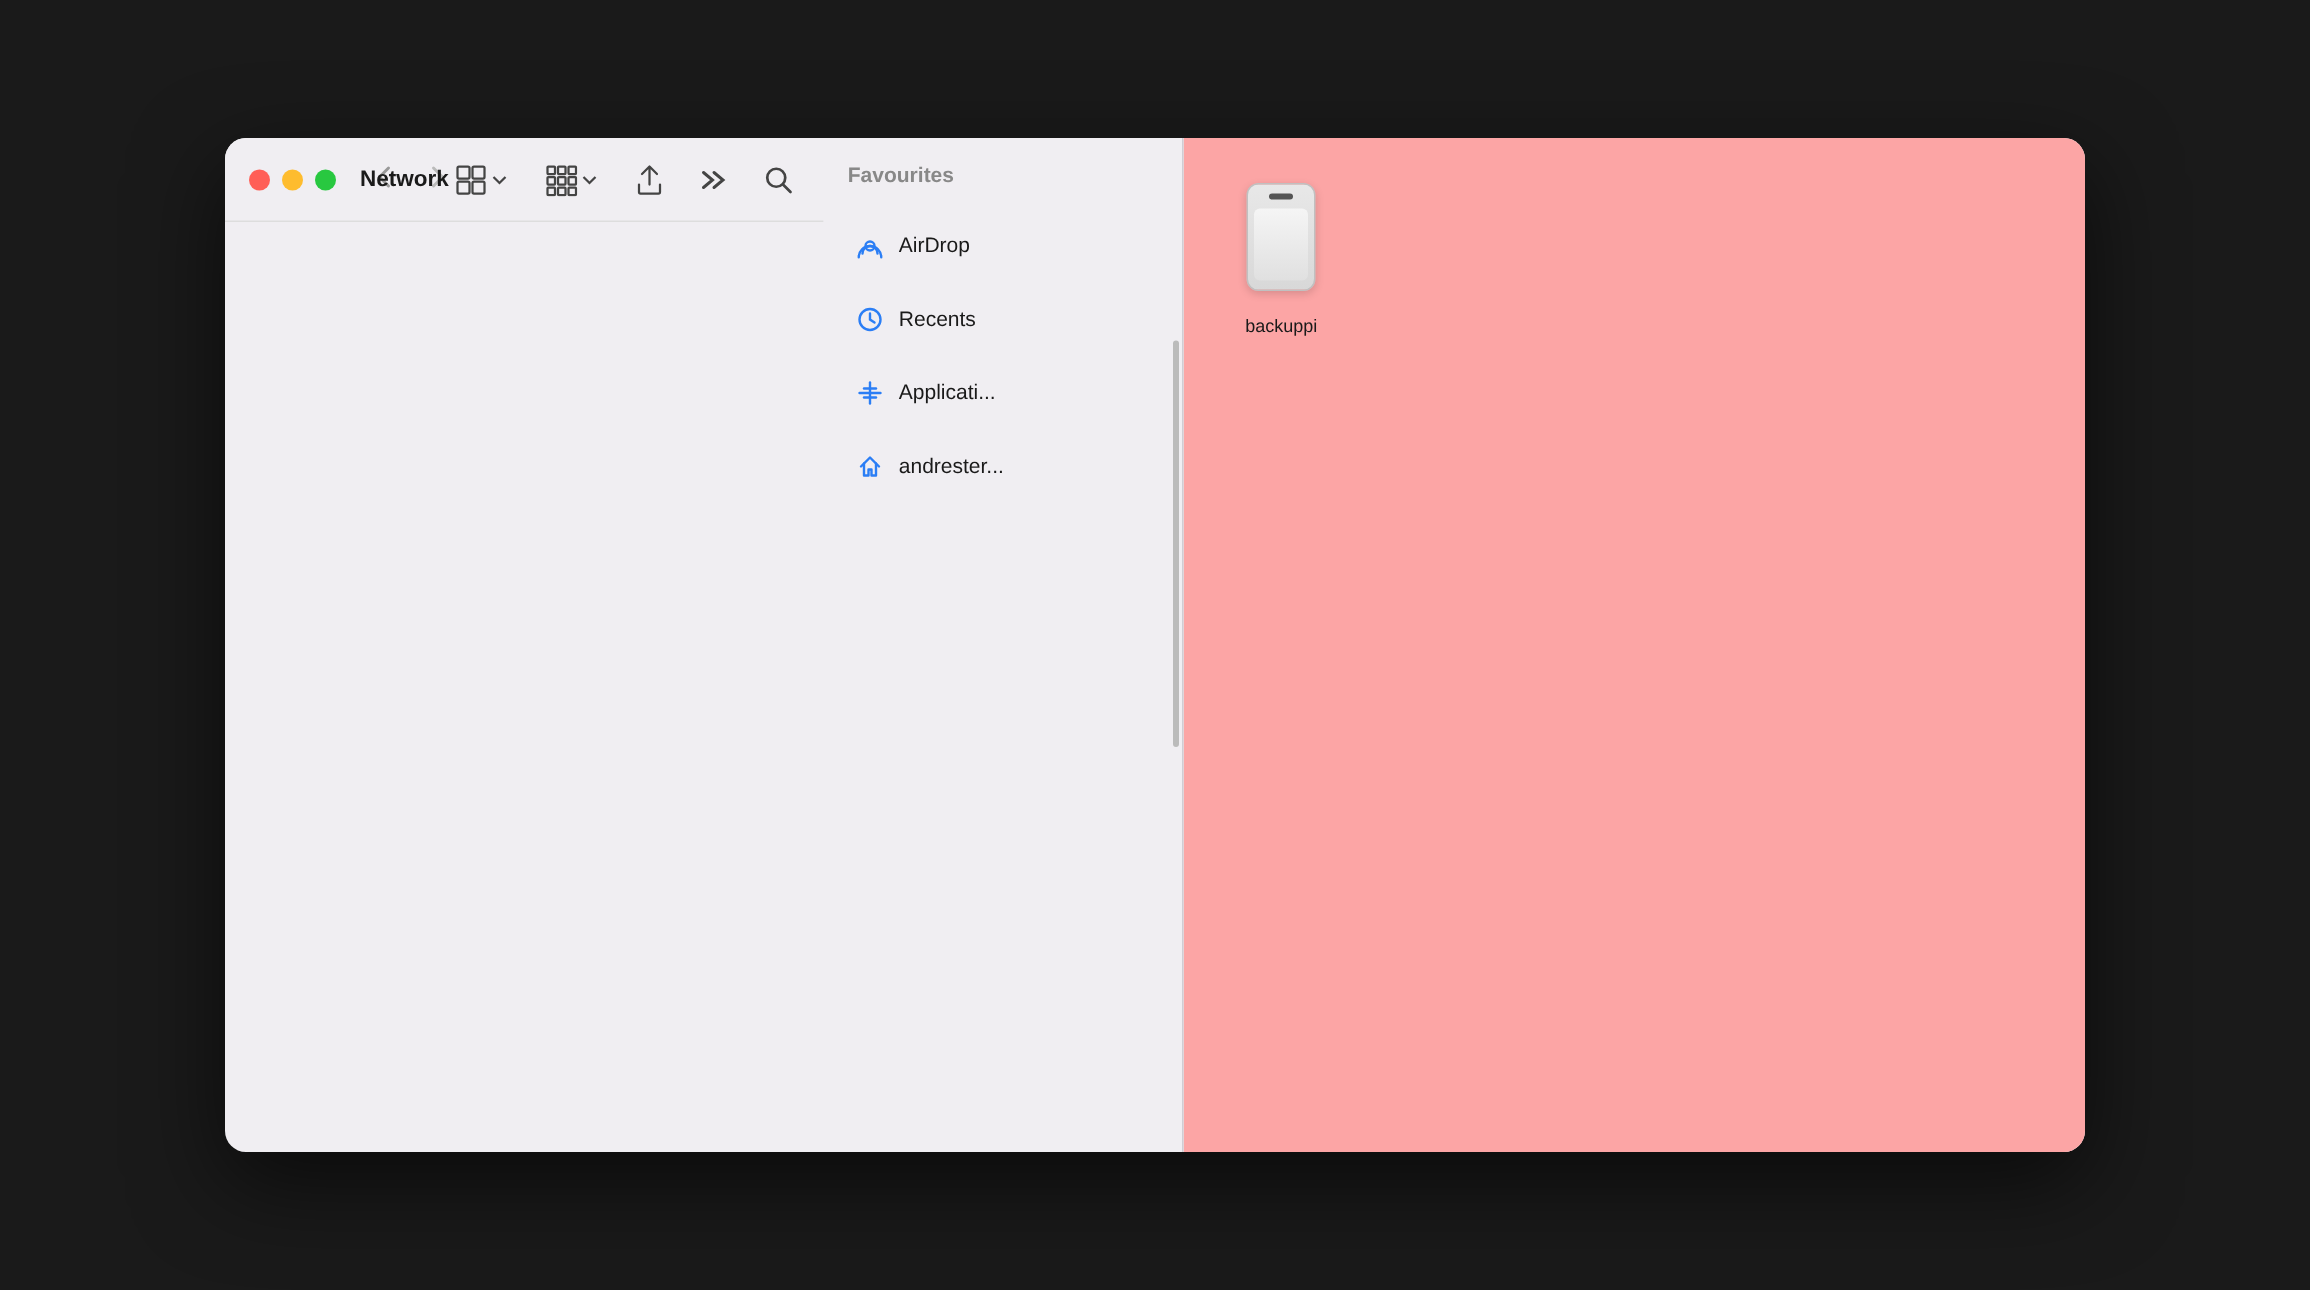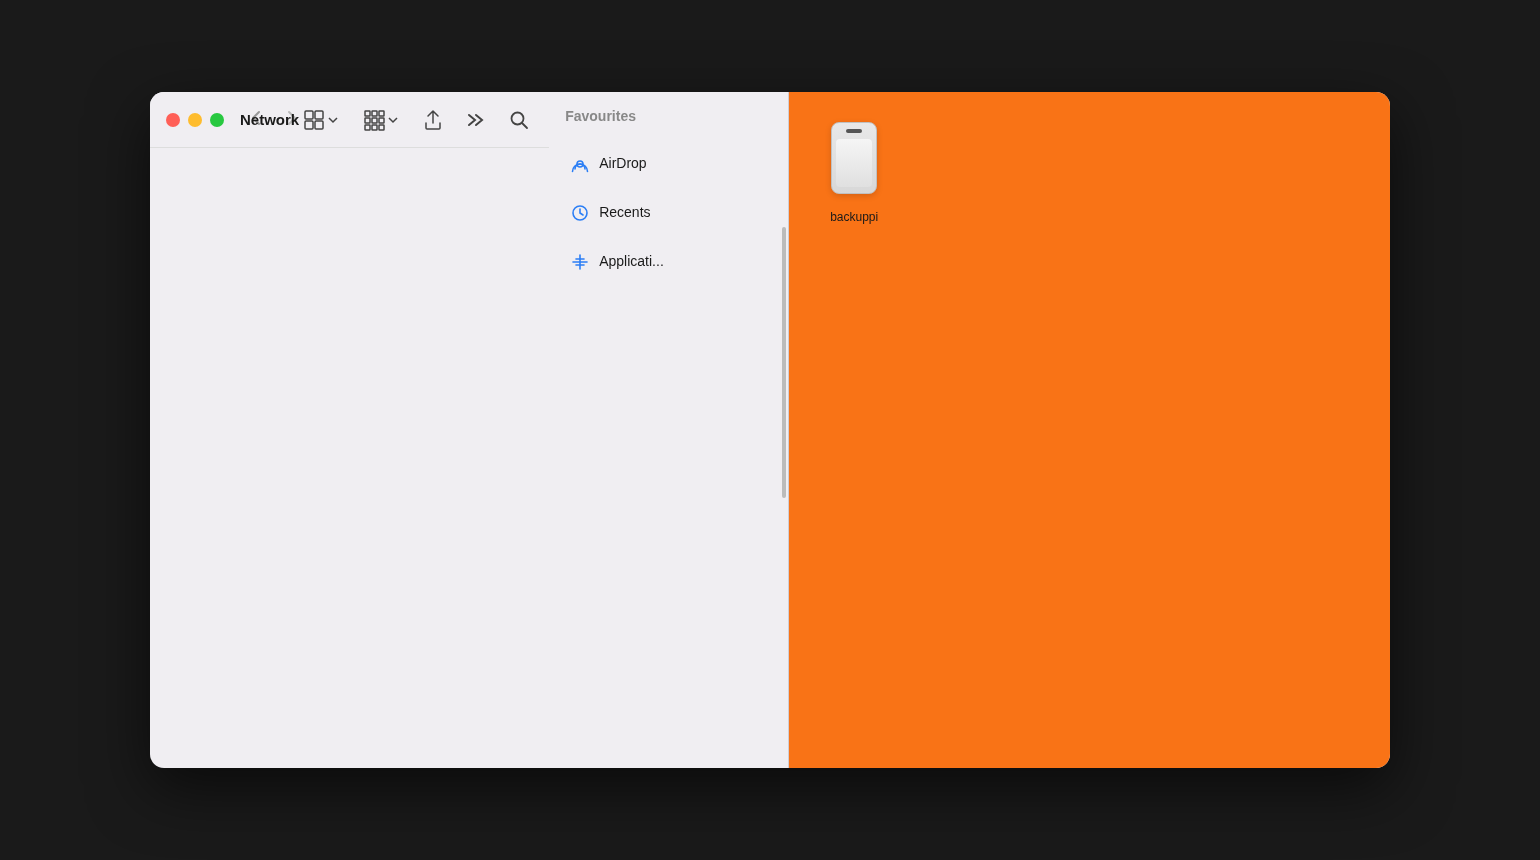--- a/index.html
+++ b/index.html
@@ -168,21 +168,21 @@
       top: 20%;
       width: 4px;
       height: 40%;
       background: #bbb;
       border-radius: 2px;
     }
 
     
     .main-area {
       flex: 1;
-      background: #f97316;
+      background: #fca5a5;
       padding: 20px;
       overflow-y: auto;
     }
 
     .file-grid {
       display: flex;
       flex-wrap: wrap;
       gap: 16px;
       align-content: flex-start;
     }
@@ -360,20 +360,29 @@
             <line x1="2" y1="9" x2="16" y2="9"></line>
             <line x1="5" y1="12" x2="13" y2="12"></line>
           </svg>
         </div>
         <span class="sidebar-item-label">Applicati...</span>
       </div>
 
 
 
 
+      <div class="sidebar-item">
+        <div class="sidebar-item-icon">
+          <svg width="18" height="18" viewBox="0 0 18 18" fill="none" stroke="#2b7ef5" stroke-width="1.6" stroke-linecap="round" stroke-linejoin="round">
+            <path d="M3 9L9 3l6 6"></path>
+            <path d="M5 7v8h3v-4h2v4h3V7"></path>
+          </svg>
+        </div>
+        <span class="sidebar-item-label">andrester...</span>
+      </div>
 
 
 
       <div class="sidebar-scrollbar"></div>
     </div>
 
     <div class="main-area">
       <div class="file-grid">
 
         <div class="file-item">

